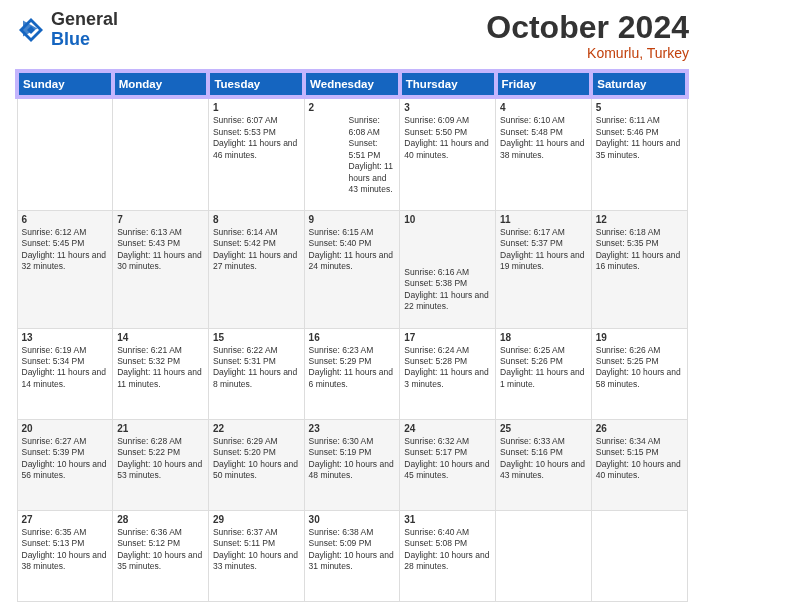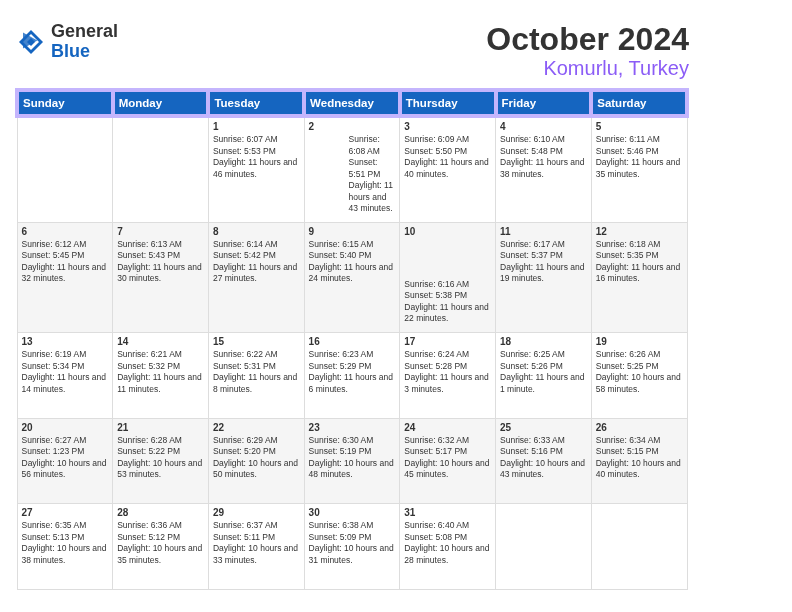--- a/index.html
+++ b/index.html
@@ -6,21 +6,21 @@
     body {
       font-family: Arial, sans-serif;
       background: #fff;
       width: 792px;
       height: 612px;
       overflow: hidden;
     }
     .page {
       width: 704px;
       height: 612px;
-      padding: 22px 15px;
+      padding: 10px 15px;
       display: flex;
       flex-direction: column;
     }
     .header {
       display: flex;
       justify-content: space-between;
       align-items: flex-start;
       margin-bottom: 8px;
     }
     .logo {
@@ -42,22 +42,22 @@
     .title-block {
       text-align: right;
     }
     .month-title {
       font-size: 32px;
       font-weight: bold;
       color: #333;
       line-height: 1.1;
     }
     .subtitle {
-      font-size: 20px;
-      color: #8b5cf6;
+      font-size: 14px;
+      color: #c2410c;
     }
     .calendar {
       flex: 1;
       border: 1px solid #ccc;
       border-collapse: collapse;
       width: 100%;
       table-layout: fixed;
     }
     .calendar th {
       background-color: #1565c0;
@@ -254,21 +254,21 @@
             <span class="day-num">19</span>
             <div class="cell-text" style="white-space: pre-line;">Sunrise: 6:26 AM
 Sunset: 5:25 PM
 Daylight: 10 hours and 58 minutes.</div>
           </td>
         </tr>
         <tr>
           <td>
             <span class="day-num">20</span>
             <div class="cell-text" style="white-space: pre-line;">Sunrise: 6:27 AM
-Sunset: 1:23 PM
+Sunset: 5:39 PM
 Daylight: 10 hours and 56 minutes.</div>
           </td>
           <td>
             <span class="day-num">21</span>
             <div class="cell-text" style="white-space: pre-line;">Sunrise: 6:28 AM
 Sunset: 5:22 PM
 Daylight: 10 hours and 53 minutes.</div>
           </td>
           <td>
             <span class="day-num">22</span>

